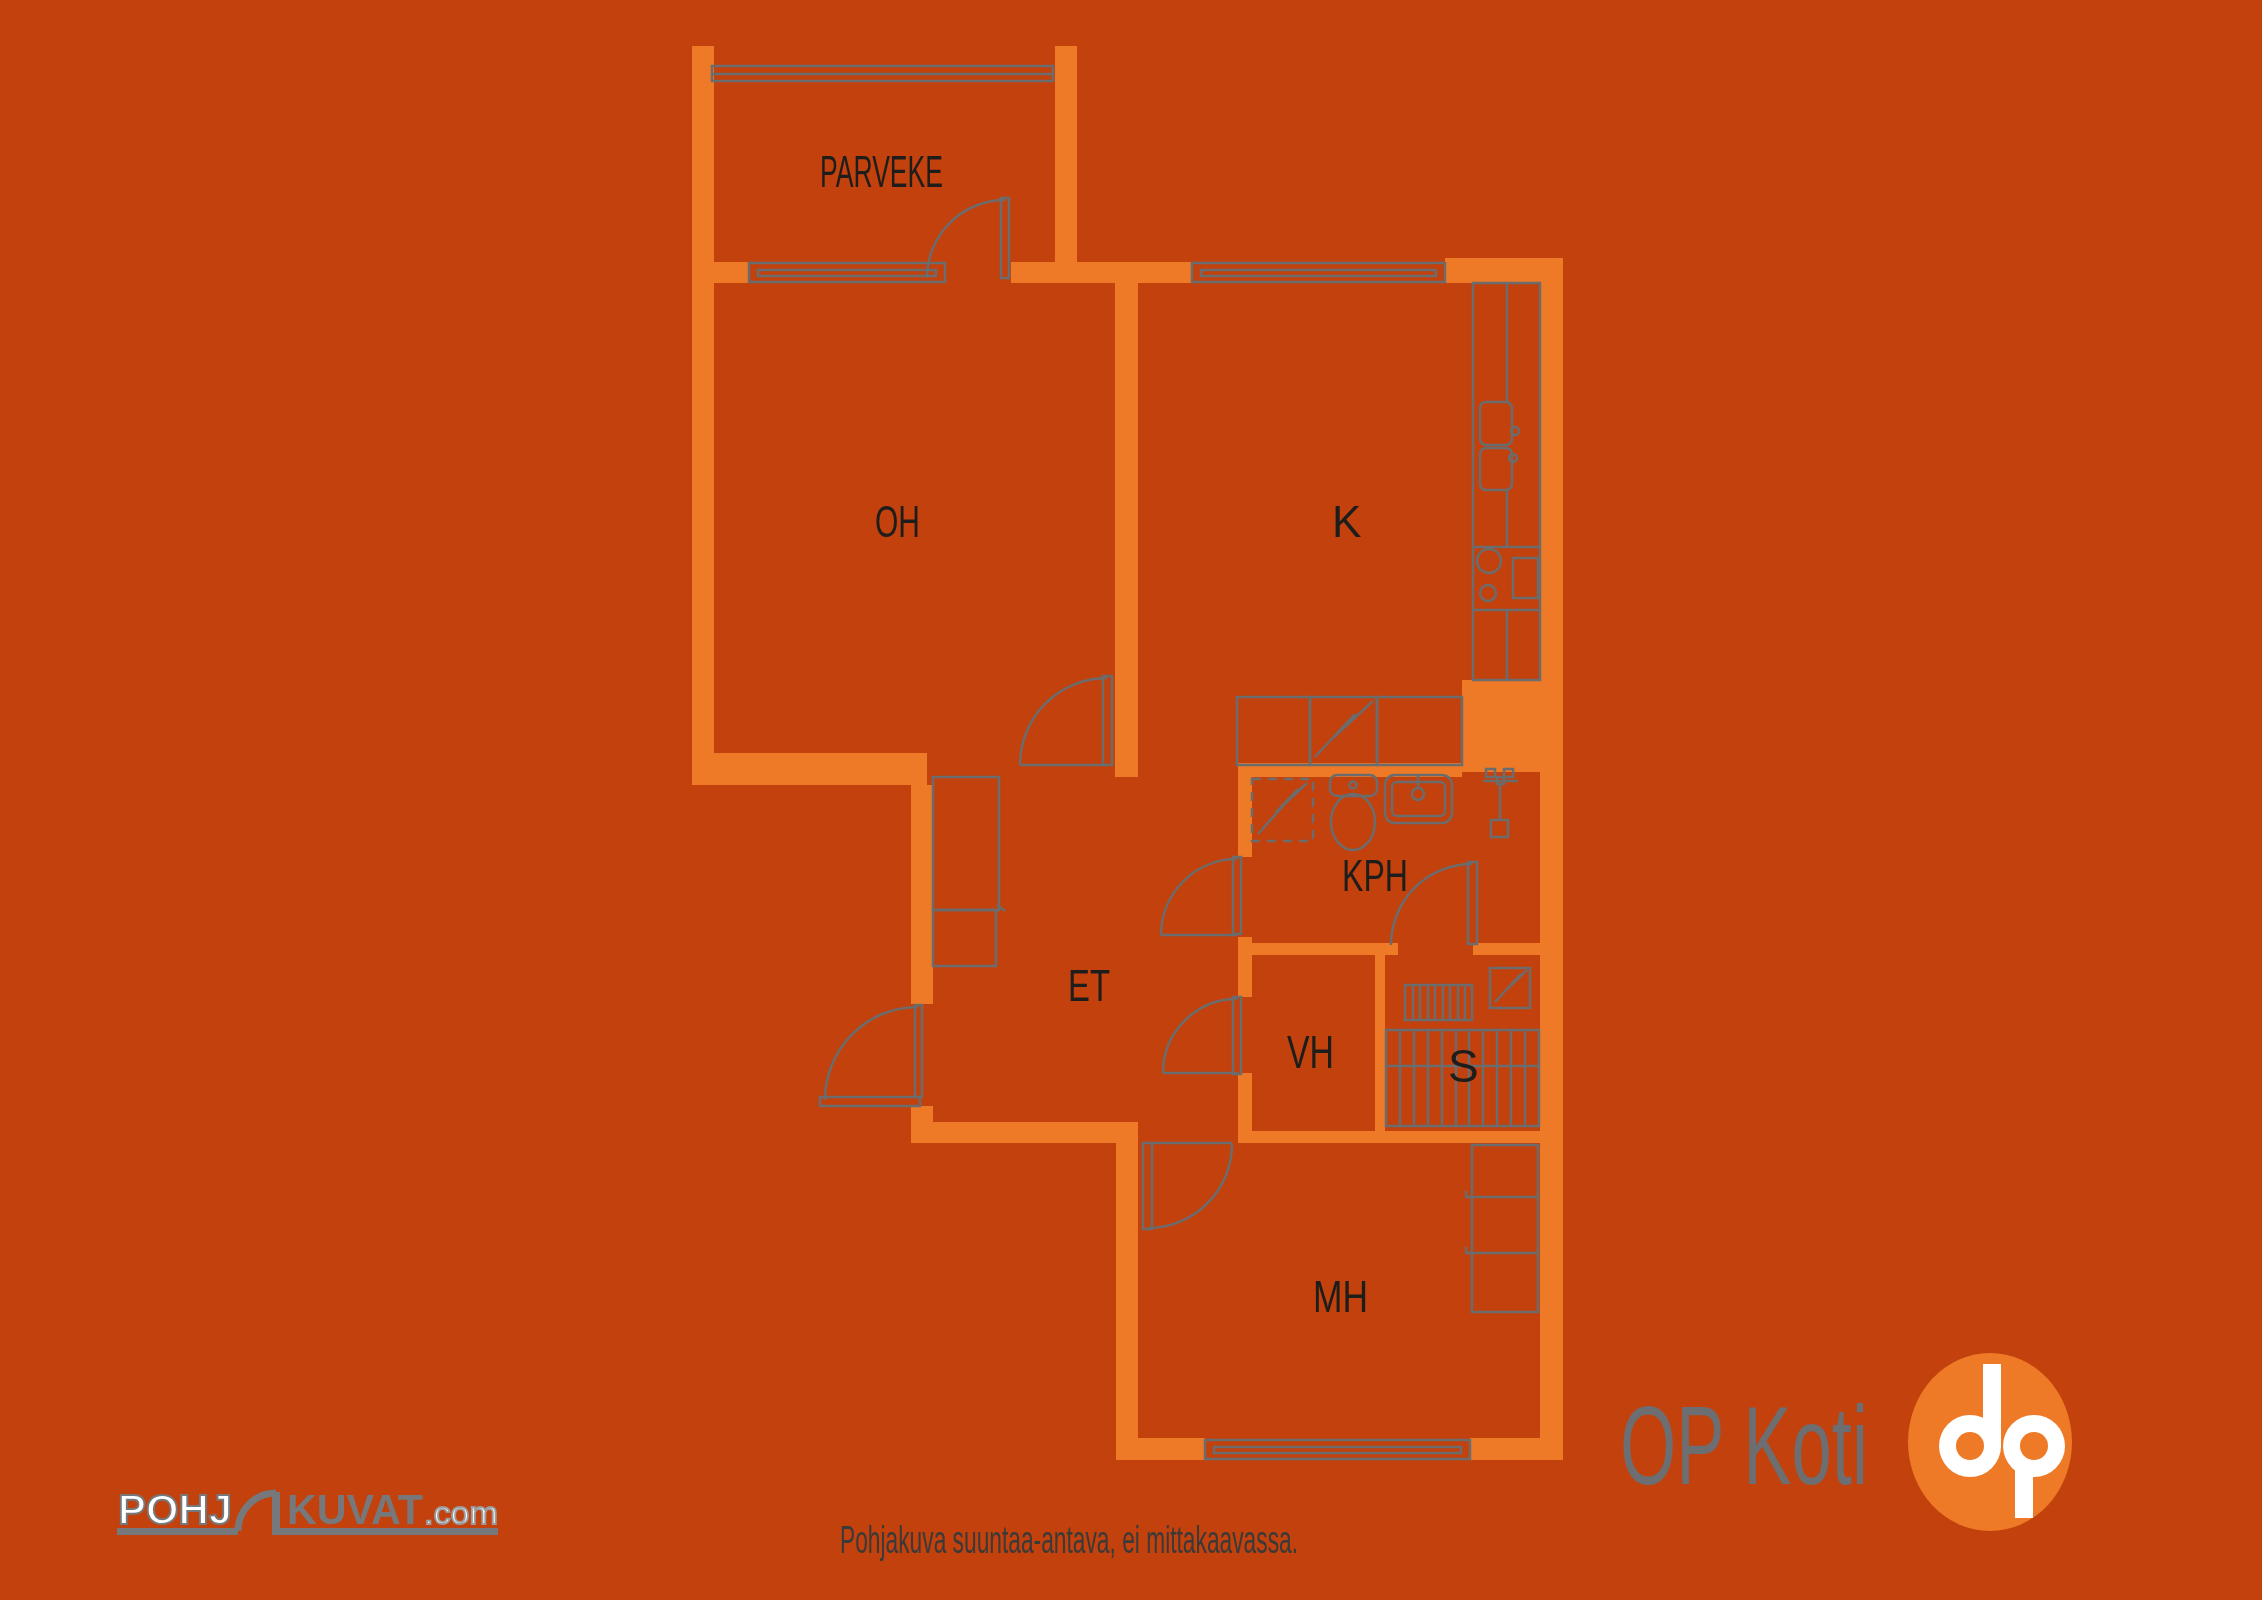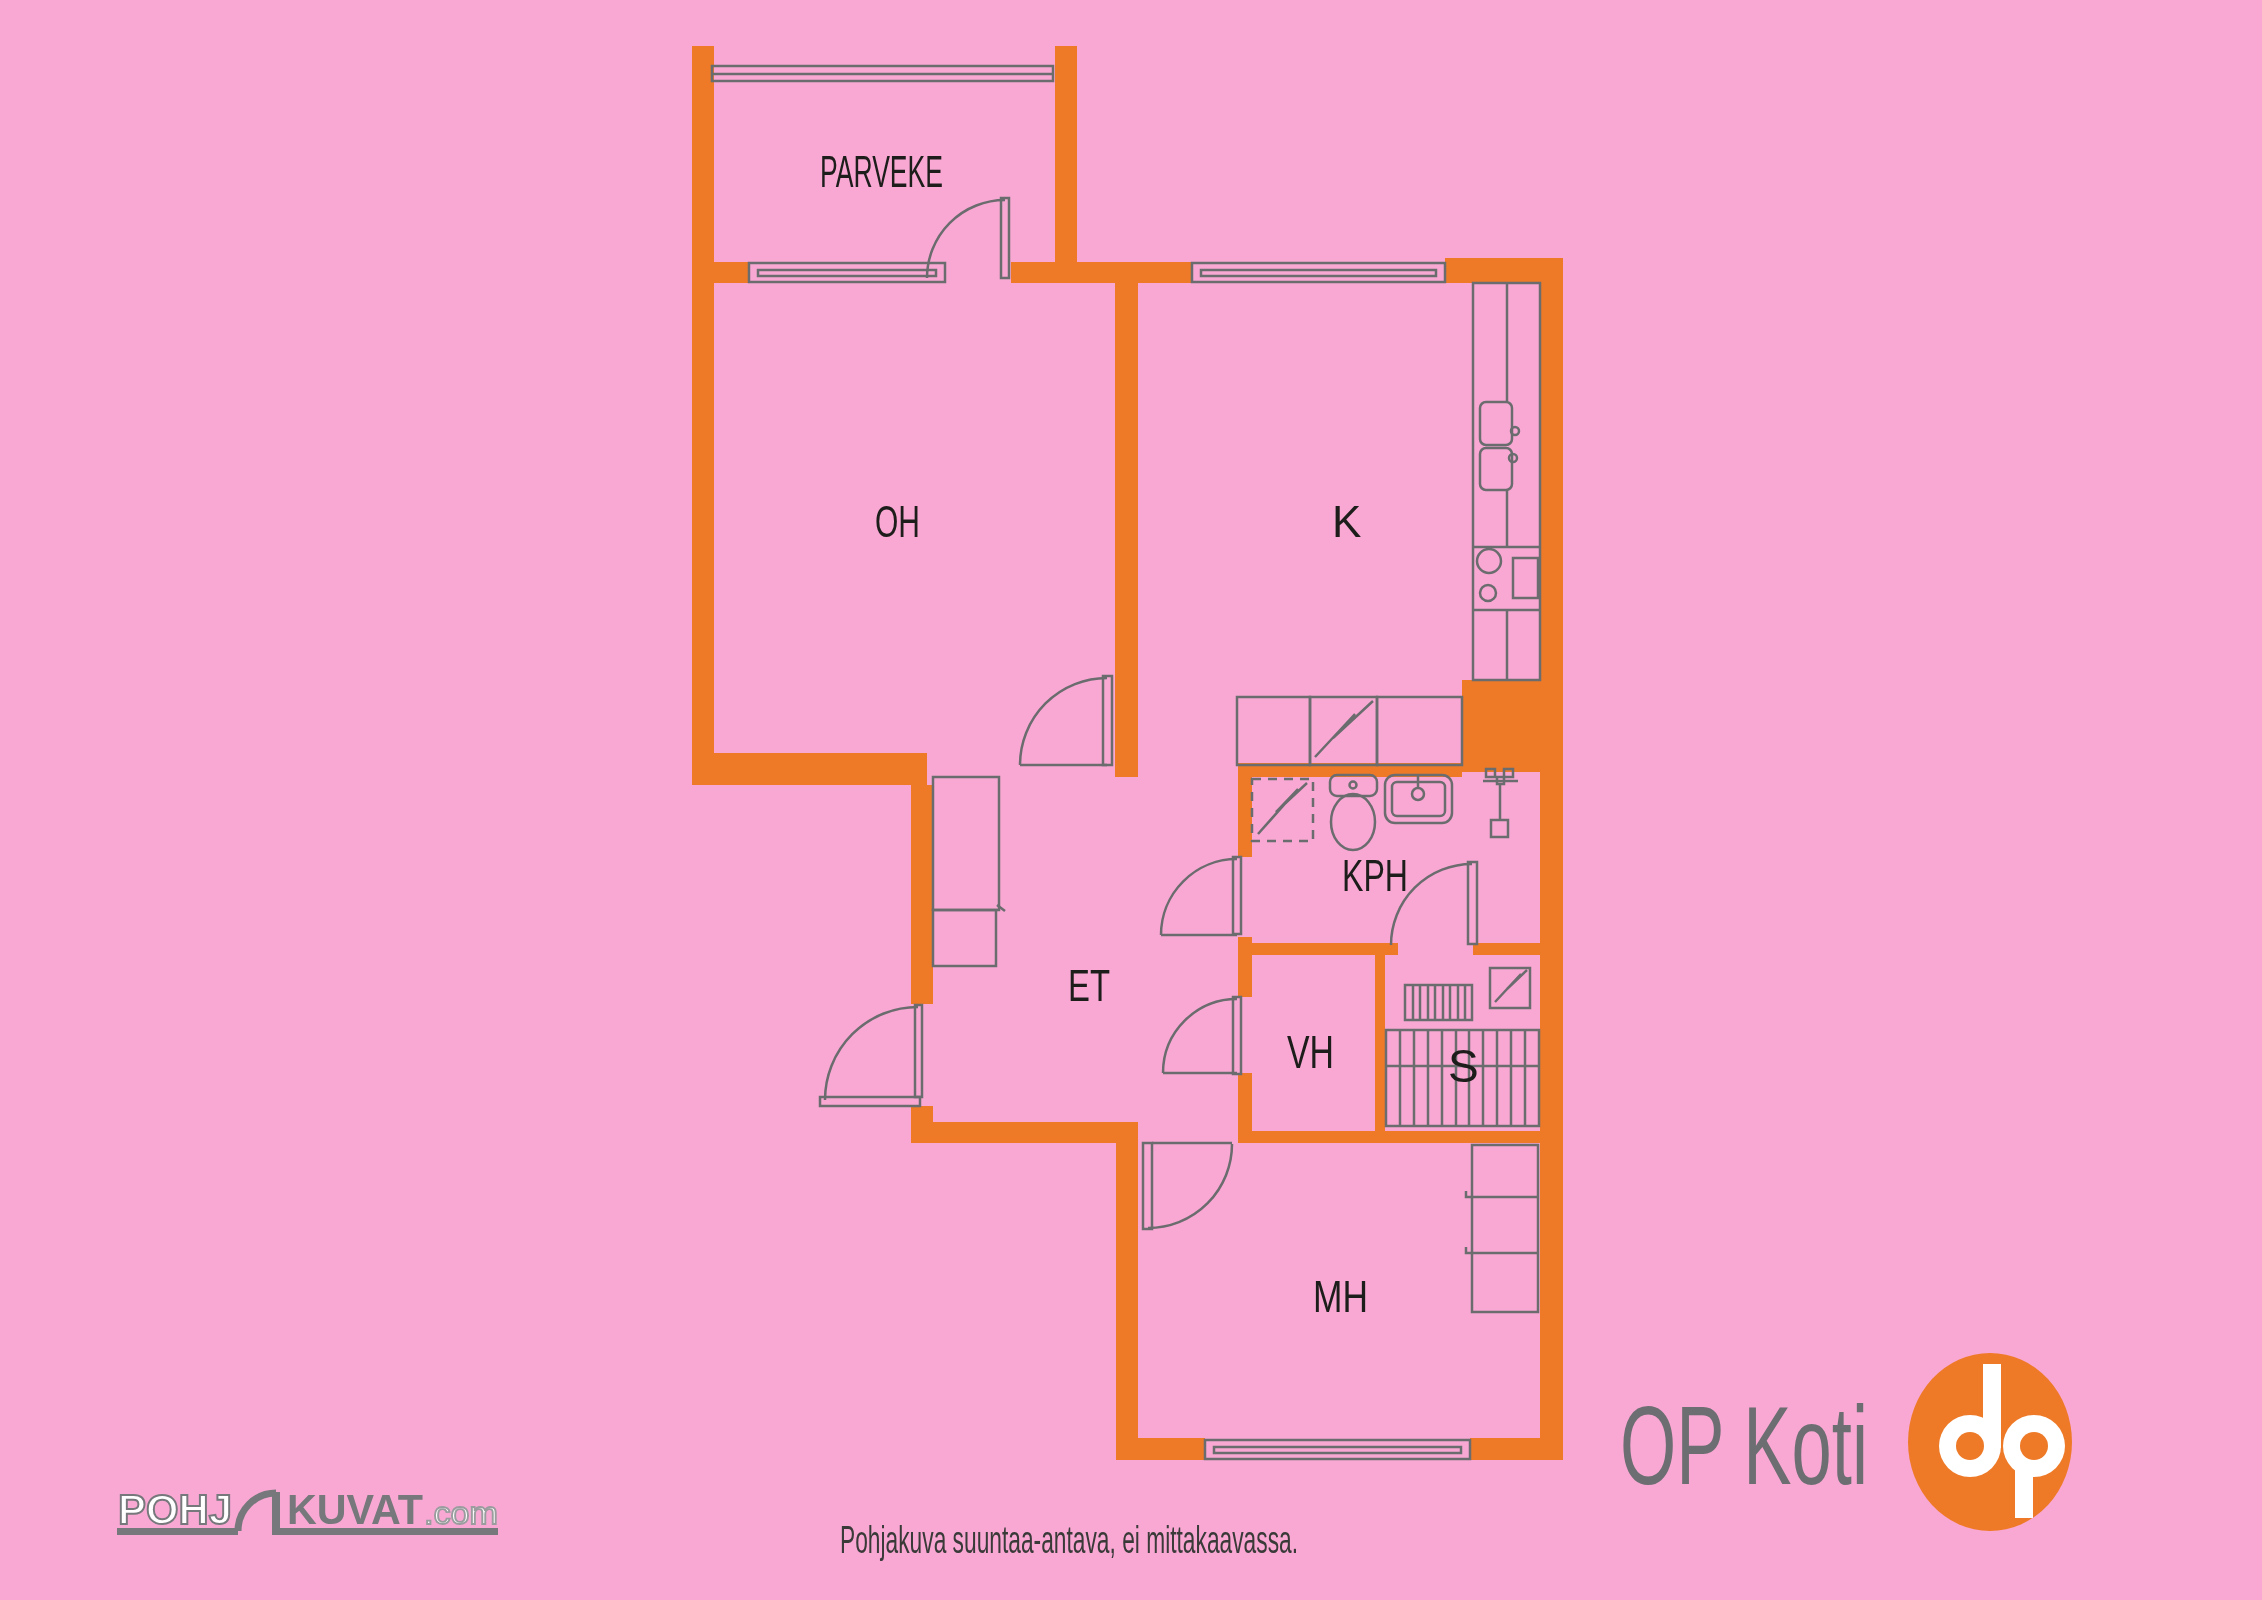--- a/index.html
+++ b/index.html
@@ -1,16 +1,16 @@
 <!DOCTYPE html>
 <html><head>
 <meta charset="utf-8">
 <style>
   html,body{margin:0;padding:0;background:#ffffff;}
-  .page{position:relative;width:2262px;height:1600px;background:#f9a8d4;overflow:hidden;
+  .page{position:relative;width:2262px;height:1600px;background:#c2410c;overflow:hidden;
         font-family:"Liberation Sans", sans-serif;}
   svg text{font-family:"Liberation Sans", sans-serif;}
   .room-label{font-size:44px;font-weight:500;}
   .room-label-lg{font-size:46px;font-weight:500;}
 </style>
 </head>
 <body>
 
 <div class="page">
 <svg width="2262" height="1600" viewBox="0 0 2262 1600">

